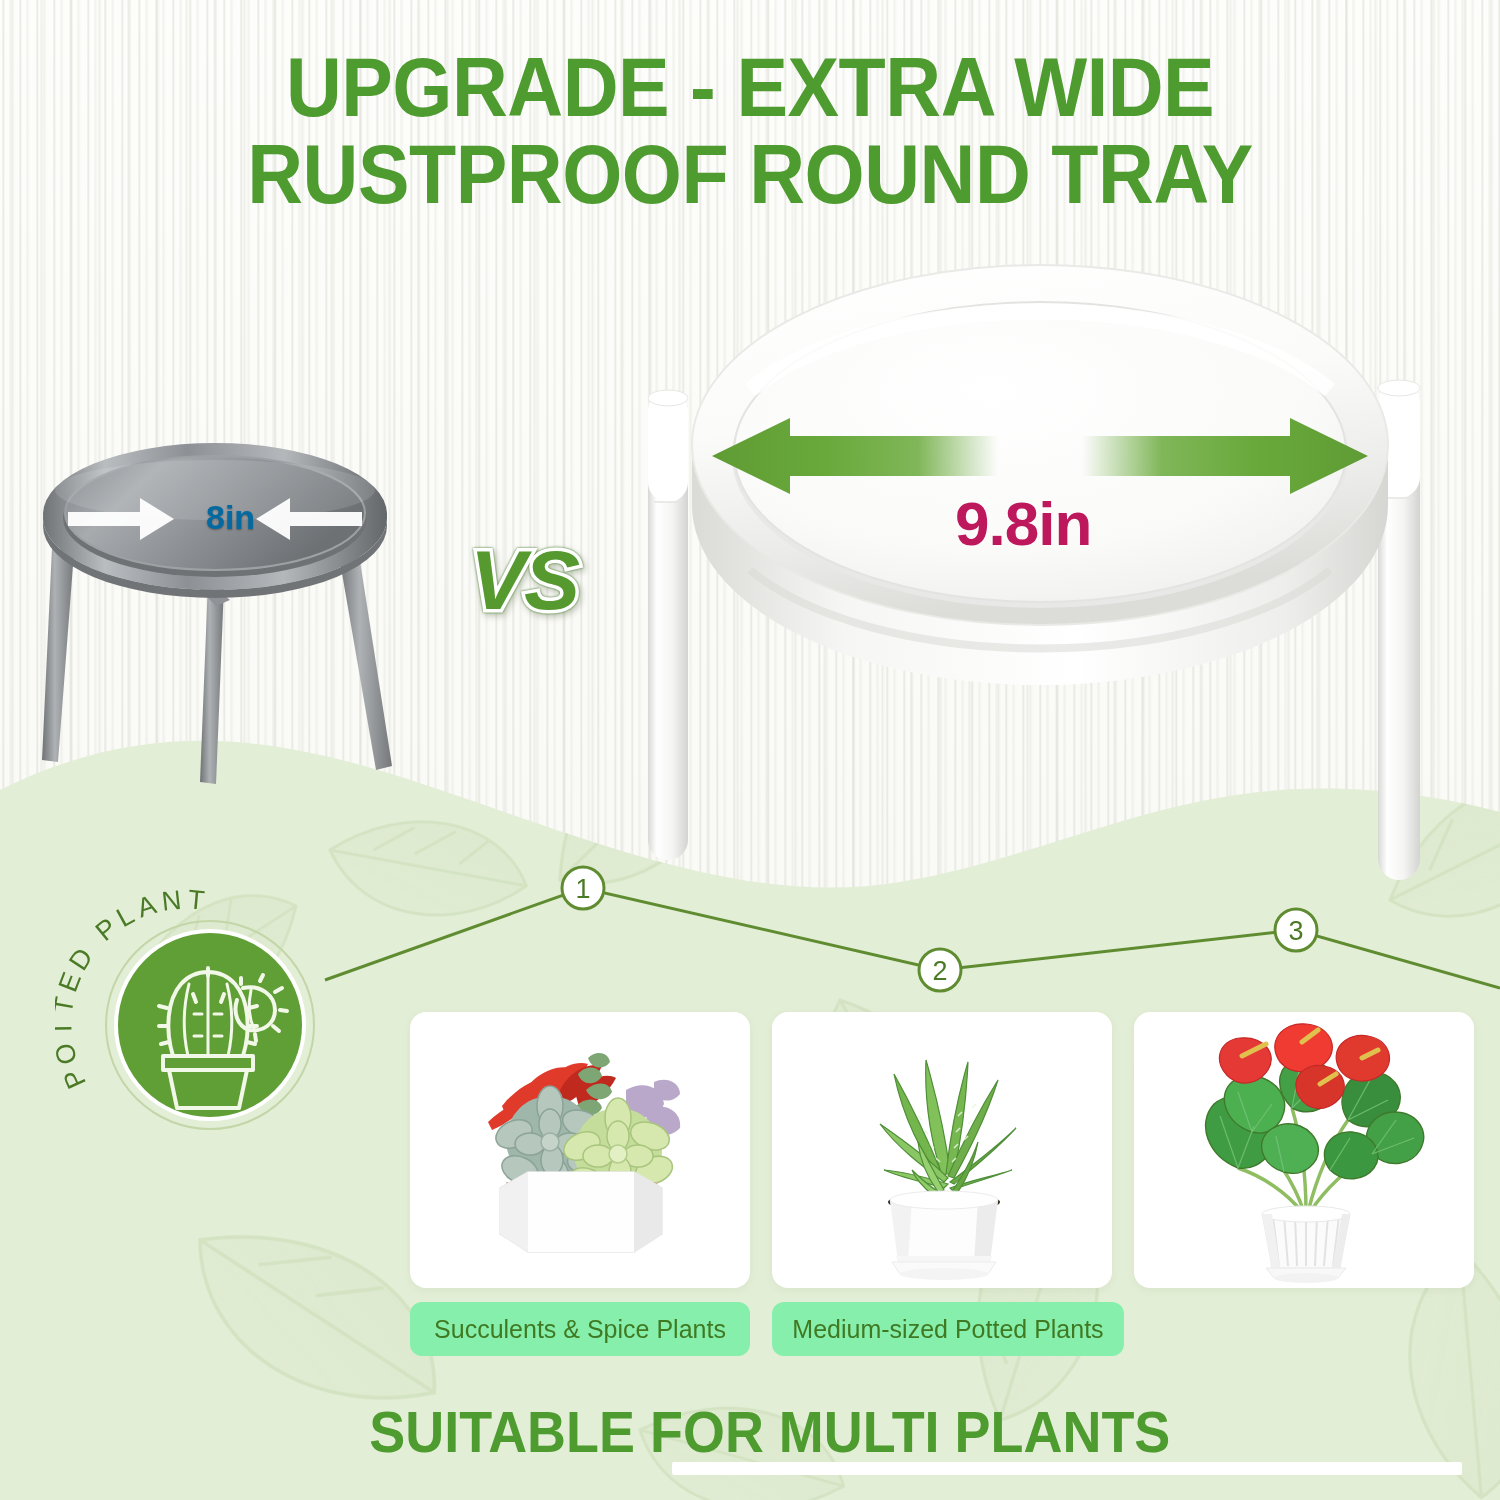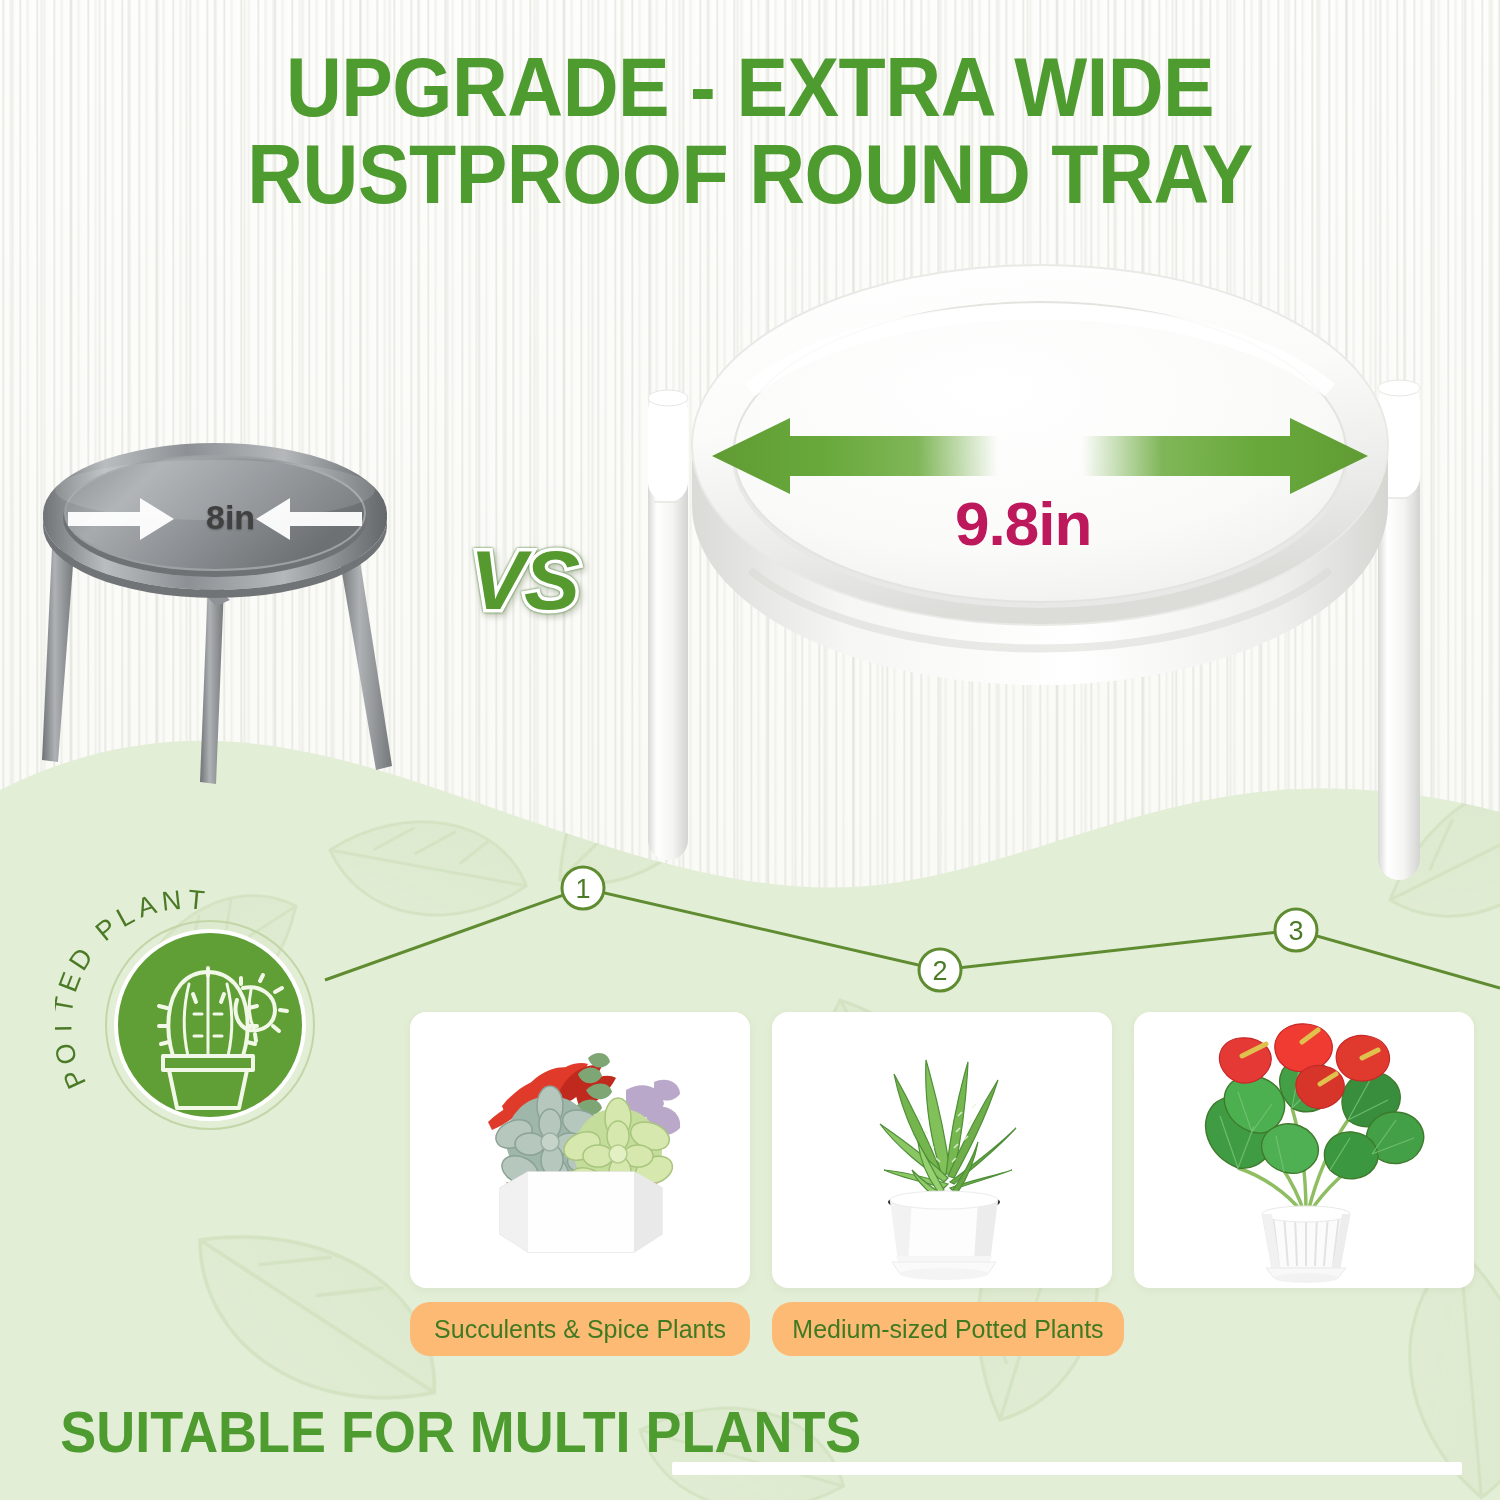--- a/index.html
+++ b/index.html
@@ -102,40 +102,40 @@
   .card.c1 { left: 0; }
   .card.c2 { left: 362px; }
   .card.c3 { left: 724px; }
 
   
   .pills { position: absolute; left: 410px; top: 1302px; width: 1065px; height: 54px; }
   .pill {
     position: absolute;
     top: 0;
     height: 54px;
-    background: #fdba74;
-    border-radius: 20px;
+    background: #86efac;
+    border-radius: 12px;
     display: flex;
     align-items: center;
     justify-content: center;
     color: #3f7a22;
     font-size: 25px;
     font-family: "Liberation Sans", sans-serif;
     white-space: nowrap;
   }
   .pill.p1 { left: 0;     width: 340px; }
   .pill.p2 { left: 362px; width: 352px; }
   .pill.p3 { left: 724px; width: 340px; }
 
   
   .footer {
     position: absolute;
     left: 0; top: 1398px;
     width: 1500px;
-    text-align: left;
+    text-align: center;
     padding-right: 20px;
     box-sizing: border-box;
   }
   .footer-underline {
     position: absolute;
     left: 672px; top: 1462px;
     width: 790px; height: 13px;
     background: #ffffff;
     border-radius: 2px;
   }
@@ -144,21 +144,21 @@
     color: #4e9b2f;
     font-family: "Liberation Sans Narrow", "Liberation Sans", sans-serif;
     font-weight: bold;
     font-size: 58px;
     letter-spacing: 0px;
     transform: scaleX(0.93);
     transform-origin: right center;
   }
   .dim-label-gray {
     position: absolute;
-    color: #404040;
+    color: #0369a1;
     font-weight: bold;
     font-size: 34px;
     text-shadow: 0 1px 2px rgba(0,0,0,.35);
     text-align: right;
   }
   .dim-label-green {
     position: absolute;
     color: #be185d;
     font-weight: bold;
     font-size: 62px;

